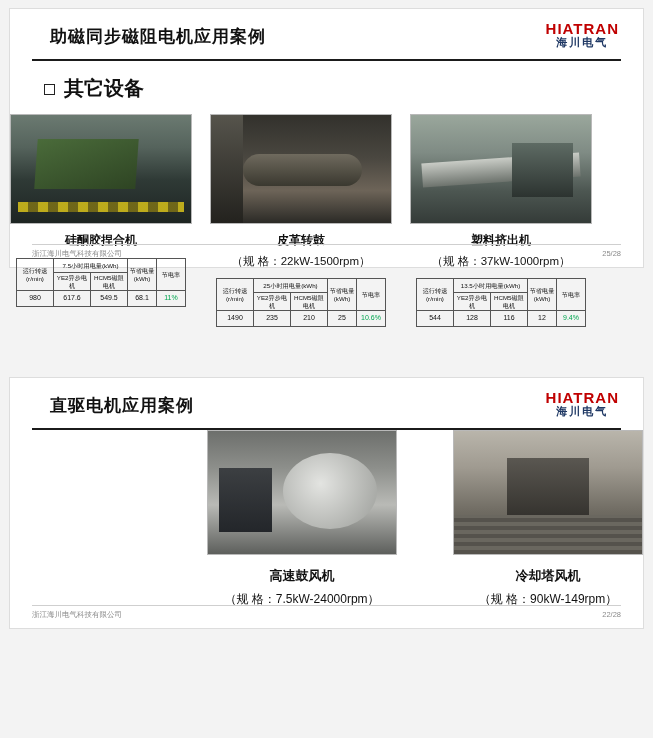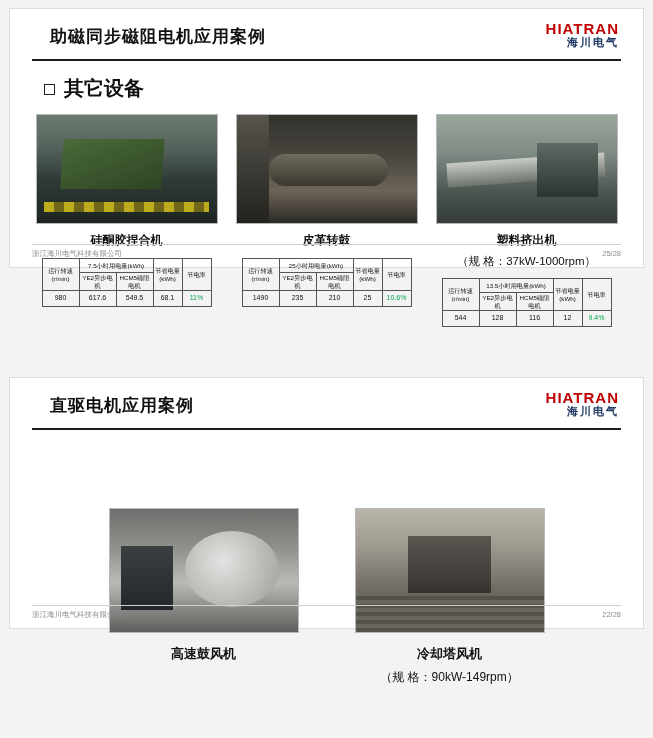--- a/index.html
+++ b/index.html
@@ -38,21 +38,21 @@
     top: 6px;
     font-size: 17px;
     font-weight: bold;
     color: #111111;
     letter-spacing: 1px;
   }
   .logo {
     position: absolute;
     right: 2px;
     top: 2px;
-    text-align: right;
+    text-align: center;
     line-height: 1.05;
   }
   .logo-main {
     font-size: 15px;
     font-weight: bold;
     color: #c00000;
     letter-spacing: 1px;
   }
   .logo-sub {
     font-size: 11px;
@@ -69,21 +69,21 @@
   .section-head .box {
     display: inline-block;
     width: 9px;
     height: 9px;
     border: 1.5px solid #222;
     margin-right: 9px;
     vertical-align: middle;
   }
   .cards {
     display: flex;
-    justify-content: center;
+    justify-content: flex-start;
     gap: 18px;
     margin-top: 12px;
   }
   .card {
     width: 182px;
   }
   .photo {
     width: 182px;
     height: 110px;
     border: 1px solid #b9b9b9;
@@ -130,23 +130,22 @@
     border-top: 1px solid #cfcfcf;
     padding-top: 4px;
     font-size: 7.5px;
     color: #8a8a8a;
     display: flex;
     justify-content: space-between;
   }
   
   .cards2 {
     display: flex;
-    justify-content: center;
+    justify-content: flex-end;
     gap: 56px;
-    margin-top: 78px;
   }
   .card2 { width: 190px; }
   .photo2 {
     width: 190px;
     height: 125px;
     border: 1px solid #b9b9b9;
     box-sizing: border-box;
     overflow: hidden;
     position: relative;
   }
@@ -245,20 +244,21 @@
             <td class="val">68.1</td>
             <td class="val green">11%</td>
           </tr>
         </tbody>
           </table>
       </div>
 
       <div class="card">
         <div class="photo p2"></div>
         <div class="caption">皮革转鼓</div>
+        <div class="spec">（规 格：22kW-1500rpm）</div>
         <table class="dt">
           <tbody>
               <tr>
             <td class="hdr" rowspan="2" style="width:34px;white-space:pre-line">运行转速
 (r/min)</td>
             <td colspan="2" style="width:68px;height:11px">25小时用电量(kWh)</td>
             <td class="hdr" rowspan="2" style="width:26px;white-space:pre-line">节省电量
 (kWh)</td>
             <td class="hdr" rowspan="2" style="width:26px">节电率</td>
           </tr>
@@ -320,20 +320,21 @@
       <div class="logo">
         <div class="logo-main">HIATRAN</div>
         <div class="logo-sub">海川电气</div>
       </div>
     </div>
 
     <div class="cards2">
       <div class="card2">
         <div class="photo2 p4"></div>
         <div class="caption2">高速鼓风机</div>
+        <div class="spec2">（规 格：7.5kW-24000rpm）</div>
       </div>
       <div class="card2">
         <div class="photo2 p5"></div>
         <div class="caption2">冷却塔风机</div>
         <div class="spec2">（规 格：90kW-149rpm）</div>
       </div>
     </div>
 
     <div class="slide-footer">
       <span>浙江海川电气科技有限公司</span>

